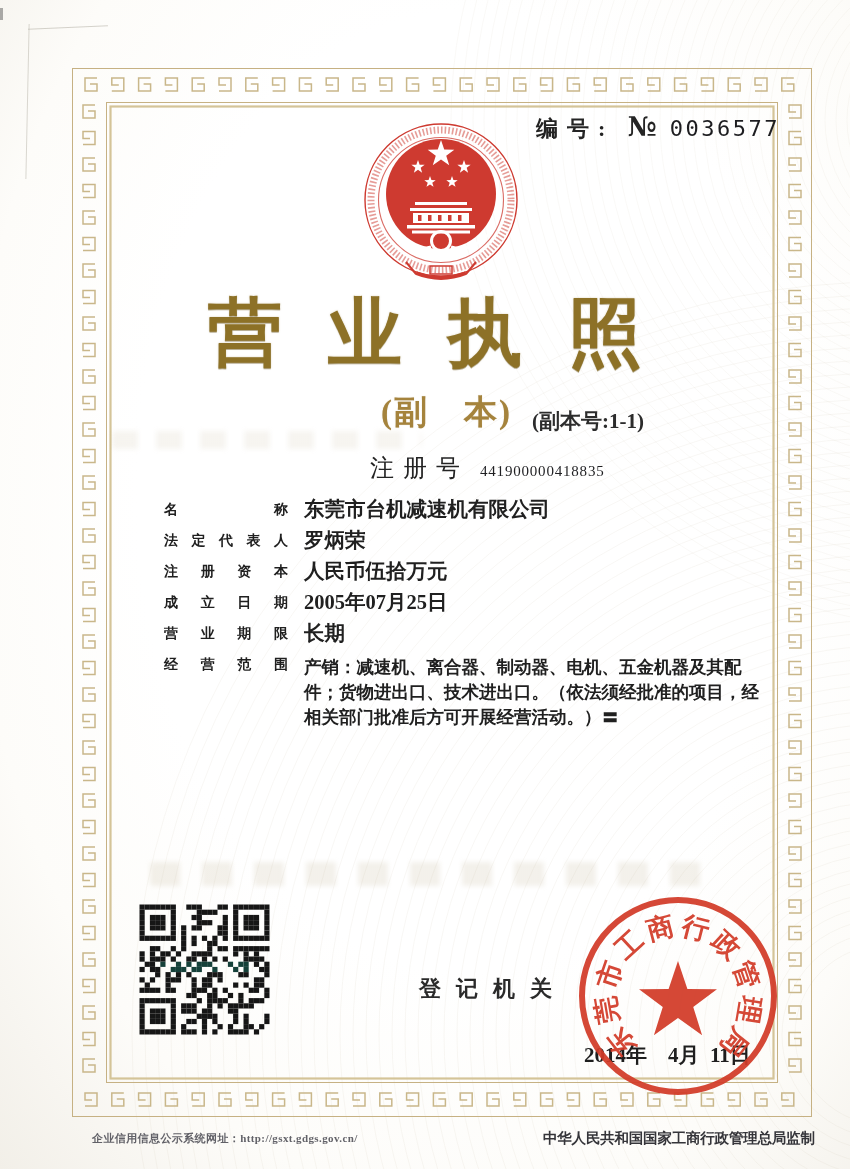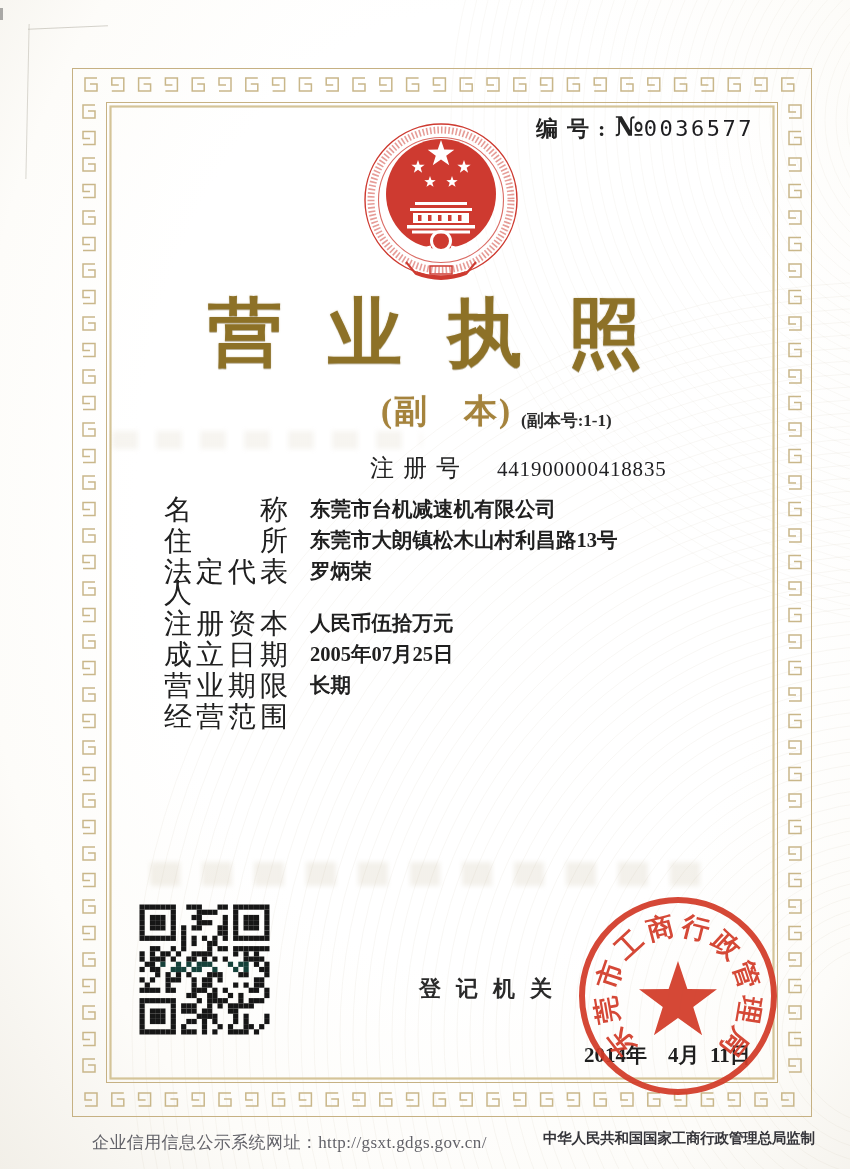--- a/index.html
+++ b/index.html
@@ -11,53 +11,53 @@
   .page{
     position:absolute;inset:0;
     background:radial-gradient(ellipse at 55% 42%, #ffffff 50%, #fdfcf9 75%, #f2efe8 100%);
   }
   #moire{position:absolute;left:0;top:0;pointer-events:none;}
   #frame{position:absolute;left:72px;top:68px;}
   #emblem{position:absolute;left:362px;top:116px;}
   #qr{position:absolute;left:139px;top:904px;}
   #stamp{position:absolute;left:571px;top:891px;opacity:.93;z-index:6;}
 
-  .serial{position:absolute;top:111px;left:536px;display:flex;align-items:baseline;color:#242424;z-index:2;}
+  .serial{position:absolute;top:111px;left:536px;display:flex;align-items:baseline;gap:13px;color:#242424;z-index:2;}
   .serial-label{font-size:22px;letter-spacing:9px;font-weight:600;}
   .serial-symbol{font-size:27px;font-weight:700;font-family:"DejaVu Serif",serif;}
   .serial-number{font-size:22px;font-family:"DejaVu Sans Mono",monospace;letter-spacing:2.5px;color:#1d1d20;}
 
   .title{
     position:absolute;top:284px;left:0;width:100%;text-align:center;
     font-size:74px;font-weight:900;color:#8d7127;letter-spacing:46px;text-indent:46px;
     text-shadow:0 1px 0 rgba(96,74,20,.4),0 0 2px rgba(141,113,39,.35);
     z-index:2;white-space:nowrap;
   }
-  .subtitle-row{position:absolute;top:389px;left:381px;display:flex;align-items:center;gap:9px;z-index:2;}
+  .subtitle-row{position:absolute;top:389px;left:381px;display:flex;align-items:flex-end;gap:20px;z-index:2;}
   .subtitle{font-size:33px;color:#a5833c;font-weight:700;letter-spacing:2px;text-shadow:0 0 1px rgba(140,110,45,.4);}
-  .copy-no{font-size:17px;color:#2c2c2c;font-weight:600;margin-top:18px;}
+  .copy-no{font-size:21px;color:#2c2c2c;font-weight:600;margin-top:18px;}
 
   .regno-row{position:absolute;top:452px;left:370px;display:flex;align-items:baseline;z-index:2;}
   .regno-label{font-size:24px;font-weight:400;letter-spacing:9px;color:#232323;}
-  .regno-value{font-size:21px;margin-left:28px;letter-spacing:.8px;color:#1f1f22;}
+  .regno-value{font-size:15px;margin-left:11px;letter-spacing:.8px;color:#1f1f22;}
 
   .fields{position:absolute;top:499px;left:164px;width:596px;z-index:2;}
   .field-row{display:flex;margin-bottom:10px;}
   .field-label{
-    width:124px;min-width:124px;margin-right:22px;
-    font-size:28px;font-weight:400;color:#202020;line-height:21px;
+    width:124px;min-width:124px;margin-right:16px;
+    font-size:14px;font-weight:700;color:#202020;line-height:21px;
     text-align:justify;text-align-last:justify;
   }
   .field-value{font-size:20.5px;font-weight:600;color:#202020;line-height:21px;max-width:452px;}
   .field-row.multiline .field-value{font-size:17.5px;line-height:25px;margin-top:1px;max-width:462px;}
 
   .registry-label{position:absolute;top:974px;left:419px;font-size:22px;font-weight:700;letter-spacing:15px;color:#2a2a2a;z-index:2;}
   .date-line{position:absolute;top:1041px;left:584px;font-size:21px;font-weight:600;color:#1e1e1e;white-space:pre;z-index:3;}
 
-  .footer-left{position:absolute;top:1131px;left:92px;font-size:17px;color:#4d4d55;opacity:.88;letter-spacing:.4px;z-index:2;font-weight:400;}
+  .footer-left{position:absolute;top:1131px;left:92px;font-size:11px;color:#4d4d55;opacity:.88;letter-spacing:.4px;z-index:2;font-weight:700;}
   .footer-right{position:absolute;top:1129px;left:543px;font-size:14.5px;color:#35353a;letter-spacing:-.2px;z-index:2;font-weight:700;}
 
   .ghost{position:absolute;pointer-events:none;filter:blur(2.5px);border-radius:4px;}
   .ghost.g1{top:862px;left:150px;width:556px;height:24px;
     background:repeating-linear-gradient(90deg,rgba(186,170,135,.17) 0 30px,rgba(186,170,135,0) 30px 52px);}
   .ghost.g2{top:431px;left:112px;width:310px;height:18px;
     background:repeating-linear-gradient(90deg,rgba(186,170,135,.12) 0 26px,rgba(186,170,135,0) 26px 44px);}
 
   .paper-edge-v{position:absolute;left:27px;top:24px;width:1px;height:155px;background:#c2beb4;opacity:.6;transform:rotate(1.2deg);}
   .paper-edge-h{position:absolute;left:28px;top:27px;width:80px;height:1px;background:#b9b5ab;opacity:.6;transform:rotate(-2.5deg);}
@@ -360,41 +360,38 @@
     <span class="regno-label">注册号</span>
     <span class="regno-value">441900000418835</span>
   </div>
 
   <div class="fields">
       <div class="field-row">
         <span class="field-label">名称</span>
         <span class="field-value">东莞市台机减速机有限公司</span>
       </div>
       <div class="field-row">
-        <span class="field-label">住所</span>
-        <span class="field-value">东莞市大朗镇松木山村利昌路13号</span>
-      </div>
-      <div class="field-row">
         <span class="field-label">法定代表人</span>
         <span class="field-value">罗炳荣</span>
       </div>
       <div class="field-row">
         <span class="field-label">注册资本</span>
         <span class="field-value">人民币伍拾万元</span>
       </div>
       <div class="field-row">
         <span class="field-label">成立日期</span>
         <span class="field-value">2005年07月25日</span>
       </div>
       <div class="field-row">
         <span class="field-label">营业期限</span>
         <span class="field-value">长期</span>
       </div>
       <div class="field-row multiline">
         <span class="field-label">经营范围</span>
+        <span class="field-value">产销：减速机、离合器、制动器、电机、五金机器及其配件；货物进出口、技术进出口。（依法须经批准的项目，经相关部门批准后方可开展经营活动。）〓</span>
       </div>
     </div>
 
   <div class="ghost g1"></div>
   <div class="ghost g2"></div>
 
   <svg id="qr" width="131" height="131">
       <rect x="0.5" y="0.5" width="5.2" height="5.2" fill="#161616"></rect>
       <rect x="5.7" y="0.5" width="5.2" height="5.2" fill="#161616"></rect>
       <rect x="10.9" y="0.5" width="5.2" height="5.2" fill="#161616"></rect>

